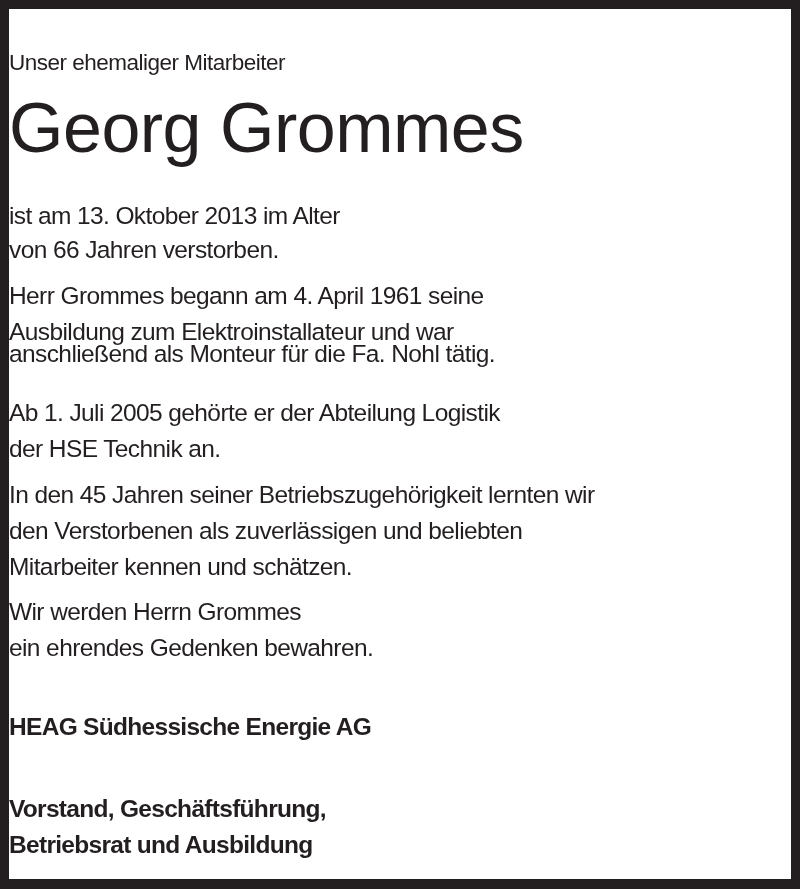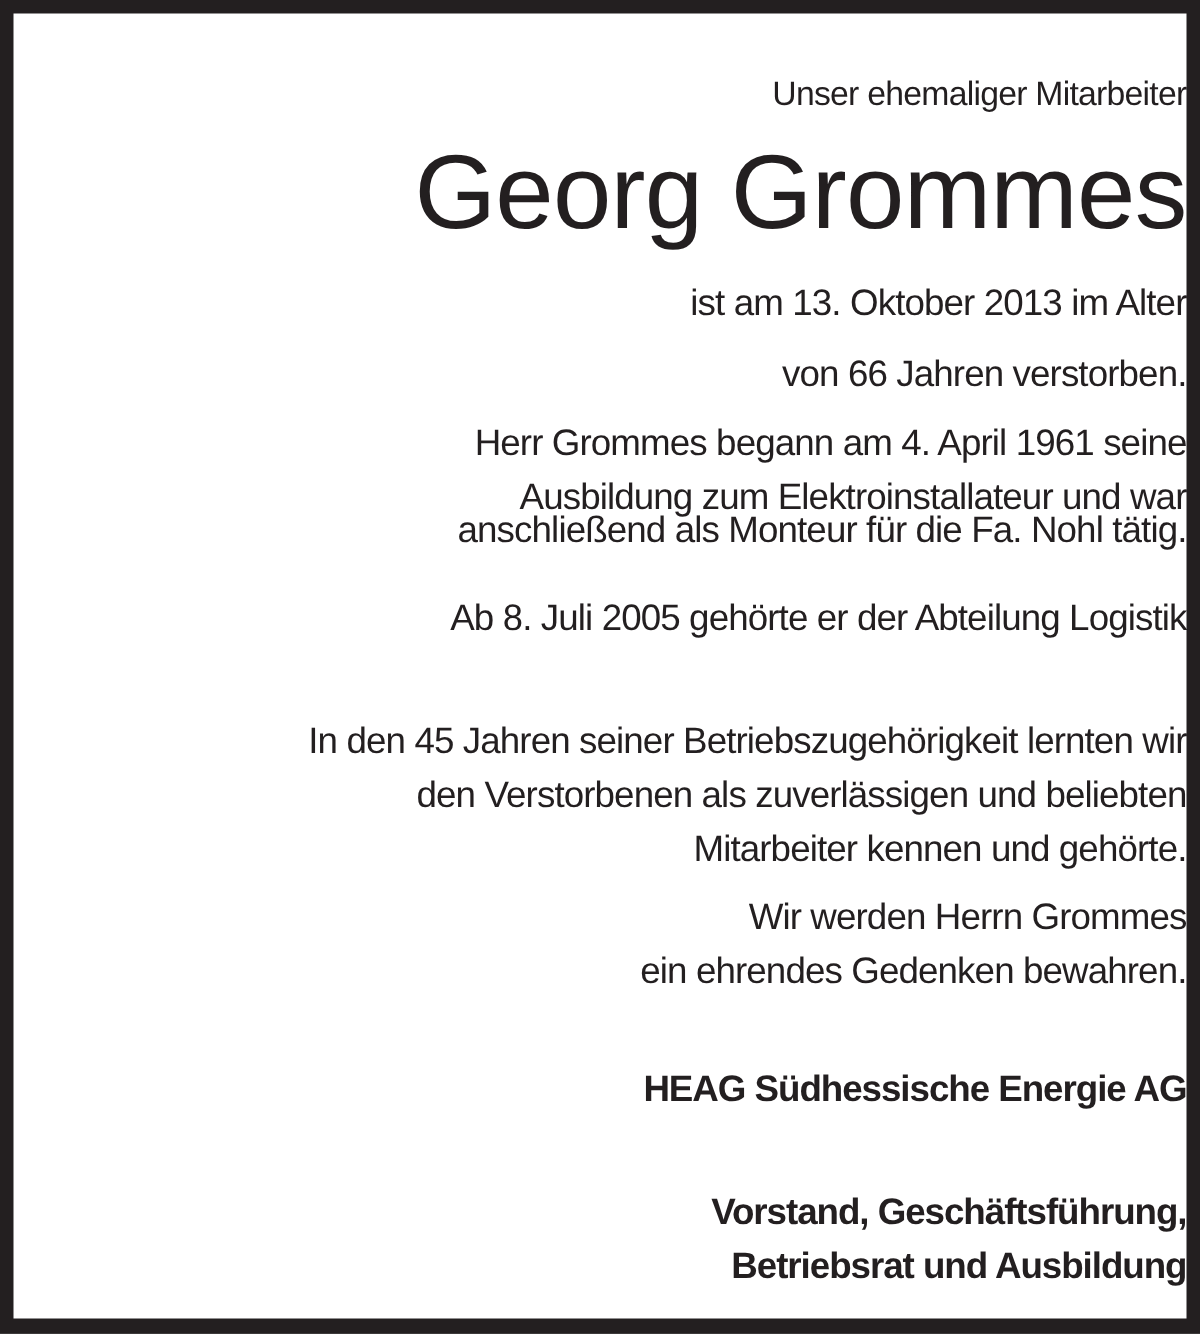--- a/index.html
+++ b/index.html
@@ -9,21 +9,21 @@
       width: 800px; height: 889px;
       background: #231f20;
     }
     .paper {
       position: absolute;
       left: 9px; top: 9px;
       width: 782px; height: 870px;
       background: #ffffff;
       color: #231f20;
       font-family: "Liberation Sans", sans-serif;
-      text-align: right;
+      text-align: left;
     }
     .line {
       position: absolute; left: 0; right: 0;
       white-space: nowrap;
       font-size: 24.5px;
       letter-spacing: -0.6px;
       transform-origin: center;
     }
     .intro { top: 41px; font-size: 22.5px; letter-spacing: -0.5px; }
     .name {
@@ -37,32 +37,33 @@
   </style>
 </head>
 <body>
 
 <div class="frame">
   <div class="paper">
 
     <div class="line intro">Unser ehemaliger Mitarbeiter</div>
     <div class="line name">Georg Grommes</div>
 
-    <div class="line" style="top:180px">ist am 13. Oktober 2013 im Alter</div>
+    <div class="line" style="top:193px">ist am 13. Oktober 2013 im Alter</div>
     <div class="line" style="top:227px">von 66 Jahren verstorben.</div>
 
     <div class="line" style="top:273px">Herr Grommes begann am 4. April 1961 seine</div>
     <div class="line" style="top:309px">Ausbildung zum Elektroinstallateur und war</div>
     <div class="line" style="top:331px">anschließend als Monteur für die Fa. Nohl tätig.</div>
 
-    <div class="line" style="top:390px">Ab 8. Juli 2005 gehörte er der Abteilung Logistik</div>
+    <div class="line" style="top:390px">Ab 1. Juli 2005 gehörte er der Abteilung Logistik</div>
+    <div class="line" style="top:426px">der HSE Technik an.</div>
 
     <div class="line" style="top:472px">In den 45 Jahren seiner Betriebszugehörigkeit lernten wir</div>
     <div class="line" style="top:508px">den Verstorbenen als zuverlässigen und beliebten</div>
-    <div class="line" style="top:544px">Mitarbeiter kennen und gehörte.</div>
+    <div class="line" style="top:544px">Mitarbeiter kennen und schätzen.</div>
 
     <div class="line" style="top:589px">Wir werden Herrn Grommes</div>
     <div class="line" style="top:625px">ein ehrendes Gedenken bewahren.</div>
 
     <div class="line bold" style="top:704px">HEAG Südhessische Energie AG</div>
 
     <div class="line bold" style="top:786px">Vorstand, Geschäftsführung,</div>
     <div class="line bold" style="top:822px">Betriebsrat und Ausbildung</div>
 
   </div>

